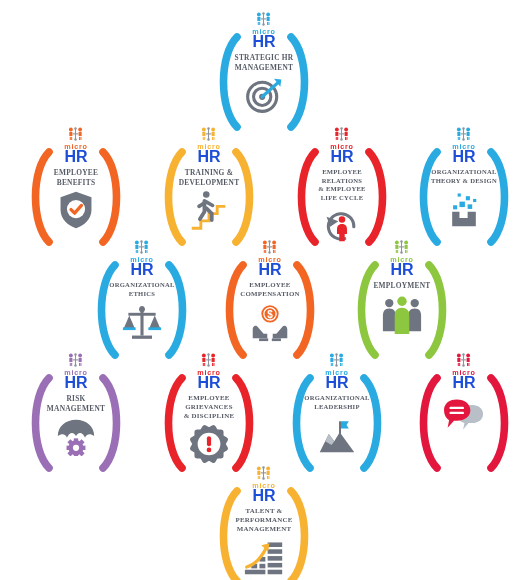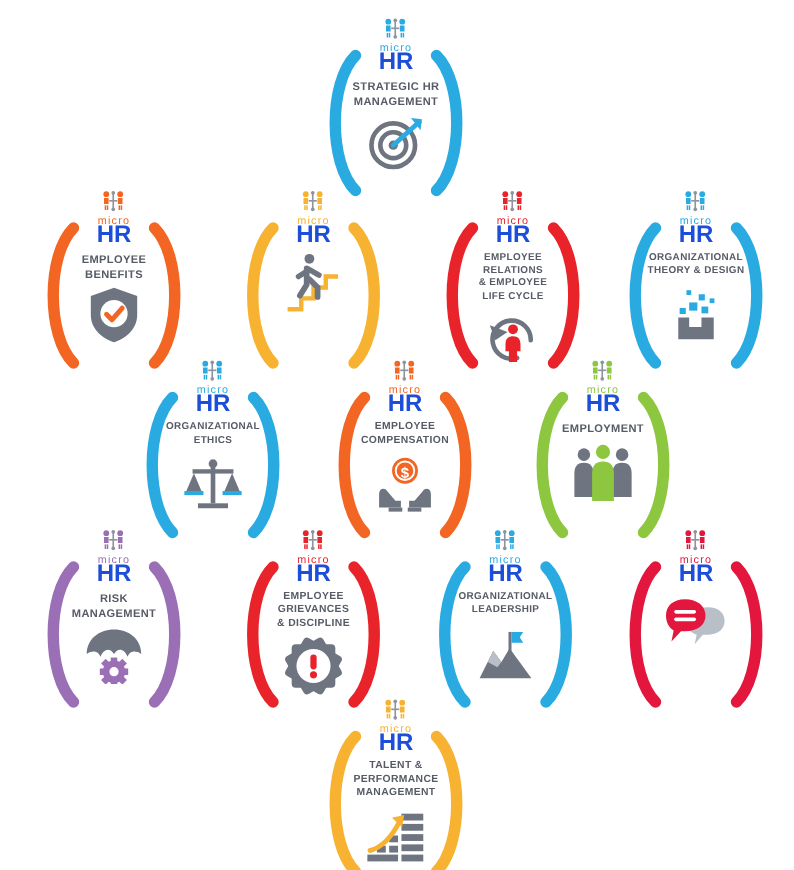--- a/index.html
+++ b/index.html
@@ -26,21 +26,21 @@
   }
 
   
   .logo{
     position:relative;margin-top:9px;
     display:flex;flex-direction:column;align-items:center;line-height:1;
     z-index:3;
   }
   .logo-mark{width:17px;height:15px;display:block;}
   .logo-micro{
-    font-size:7.2px;font-weight:400;letter-spacing:0.8px;
+    font-size:7.2px;font-weight:700;letter-spacing:0.8px;
     margin-top:1px;text-transform:lowercase;
   }
   .logo-hr{
     font-size:16px;font-weight:700;color:#1d4ed8;letter-spacing:0px;
     margin-top:-1px;
   }
 
   
   .brackets{
     position:absolute;left:0;top:26px;width:130px;height:106px;
@@ -48,20 +48,21 @@
   }
 
   
   .title{
     position:relative;z-index:3;
     margin-top:3px;
     width:104px;text-align:center;
     font-size:7.4px;font-weight:700;letter-spacing:0.25px;
     line-height:1.28;color:#565b66;
     text-transform:uppercase;
+    font-family:Liberation Serif, serif;
   }
   .title.sm{font-size:6.9px;}
   .title.xs{font-size:6.6px;}
 
   
   .theme-icon{
     position:relative;z-index:3;margin-top:3px;
     width:46px;height:40px;display:flex;align-items:flex-start;justify-content:center;
   }
 </style>
@@ -173,20 +174,24 @@
     <rect x="15.6" y="12.6" width="1.3" height="4" fill="#F7B232"></rect>
     <rect x="17.4" y="12.6" width="1.3" height="4" fill="#F7B232"></rect>
     <rect x="7.5" y="8" width="7" height="1.4" fill="#8e949d"></rect>
     <rect x="10.3" y="2" width="1.4" height="14" fill="#8e949d"></rect>
     <circle cx="11" cy="1.8" r="1.6" fill="#8e949d"></circle>
     <circle cx="11" cy="16" r="1.6" fill="#8e949d"></circle>
   </svg>
           </span>
           <div class="logo-micro" style="color: rgb(247, 178, 50);">micro</div>
           <div class="logo-hr">HR</div>
+        </div>
+        <div class="title">
+          <div>TRAINING &amp;</div>
+          <div>DEVELOPMENT</div>
         </div>
         <div class="theme-icon">
           <svg viewBox="0 0 46 44" width="46" height="40">
         <path d="M4 42 H14 V34 H23 V26 H32 V18 H41" fill="none" stroke="#F7B232" stroke-width="3.2" stroke-linejoin="miter"></path>
         <circle cx="20" cy="5" r="3.6" fill="#6e7580"></circle>
         <path d="M12 18 L20 13 L27 17" stroke="#6e7580" stroke-width="4" fill="none" stroke-linecap="round"></path>
         <path d="M18 12 L18 24 L13 32" stroke="#6e7580" stroke-width="4.2" fill="none" stroke-linecap="round"></path>
         <path d="M20 20 L26 26 L26 33" stroke="#6e7580" stroke-width="4.2" fill="none" stroke-linecap="round"></path>
       </svg>
         </div>

